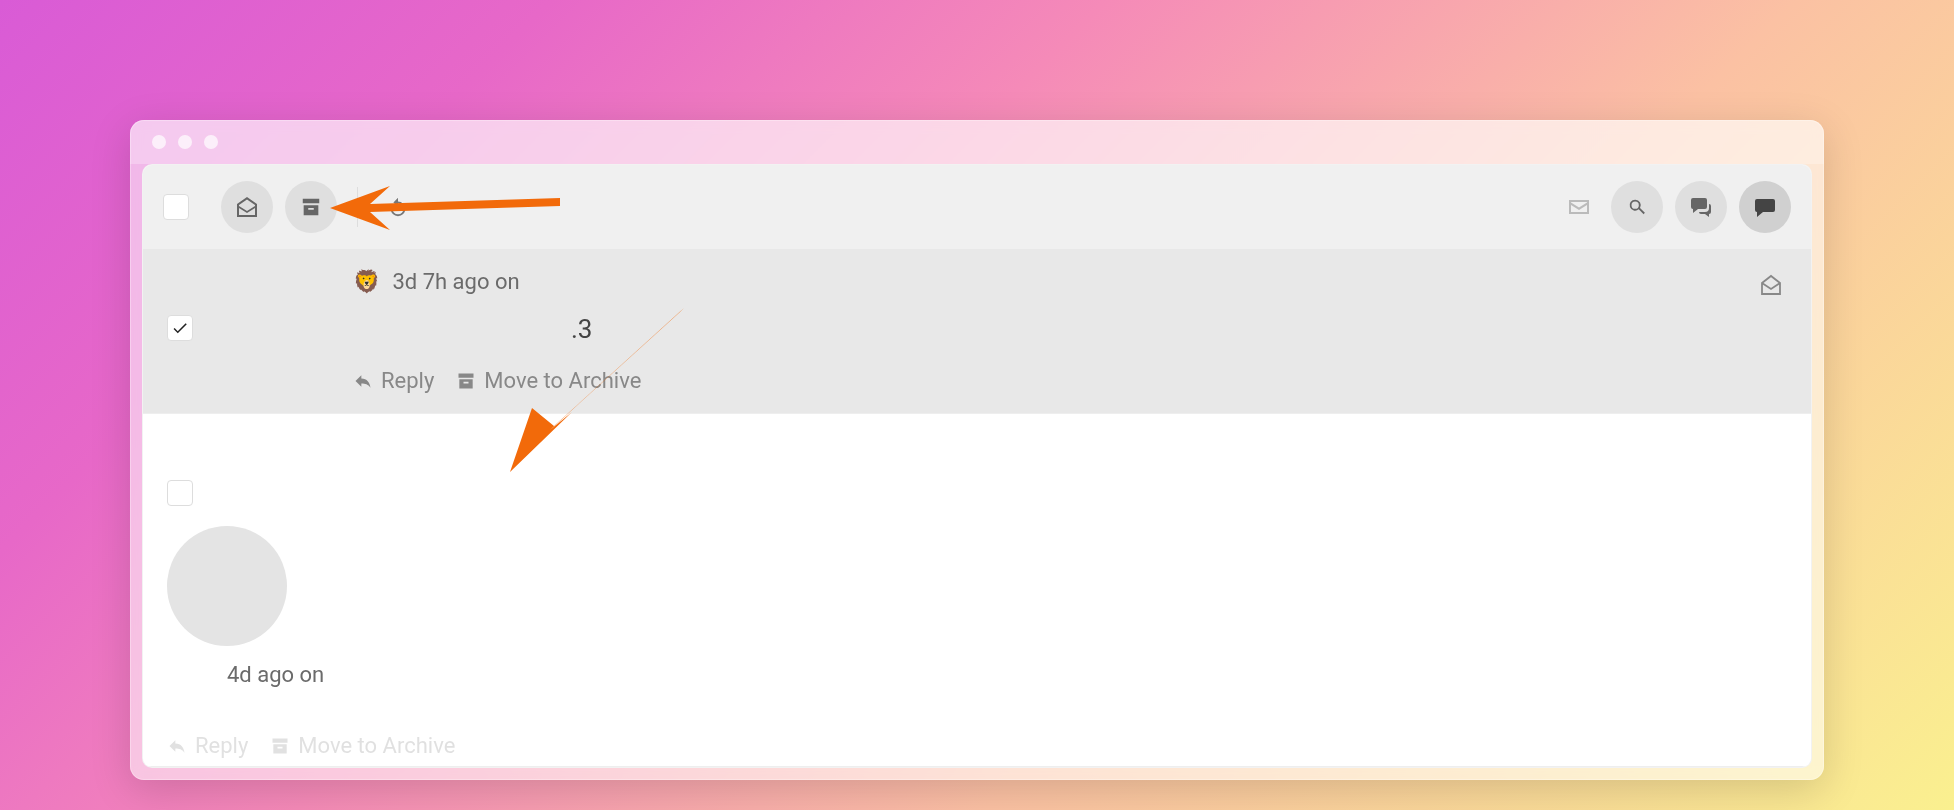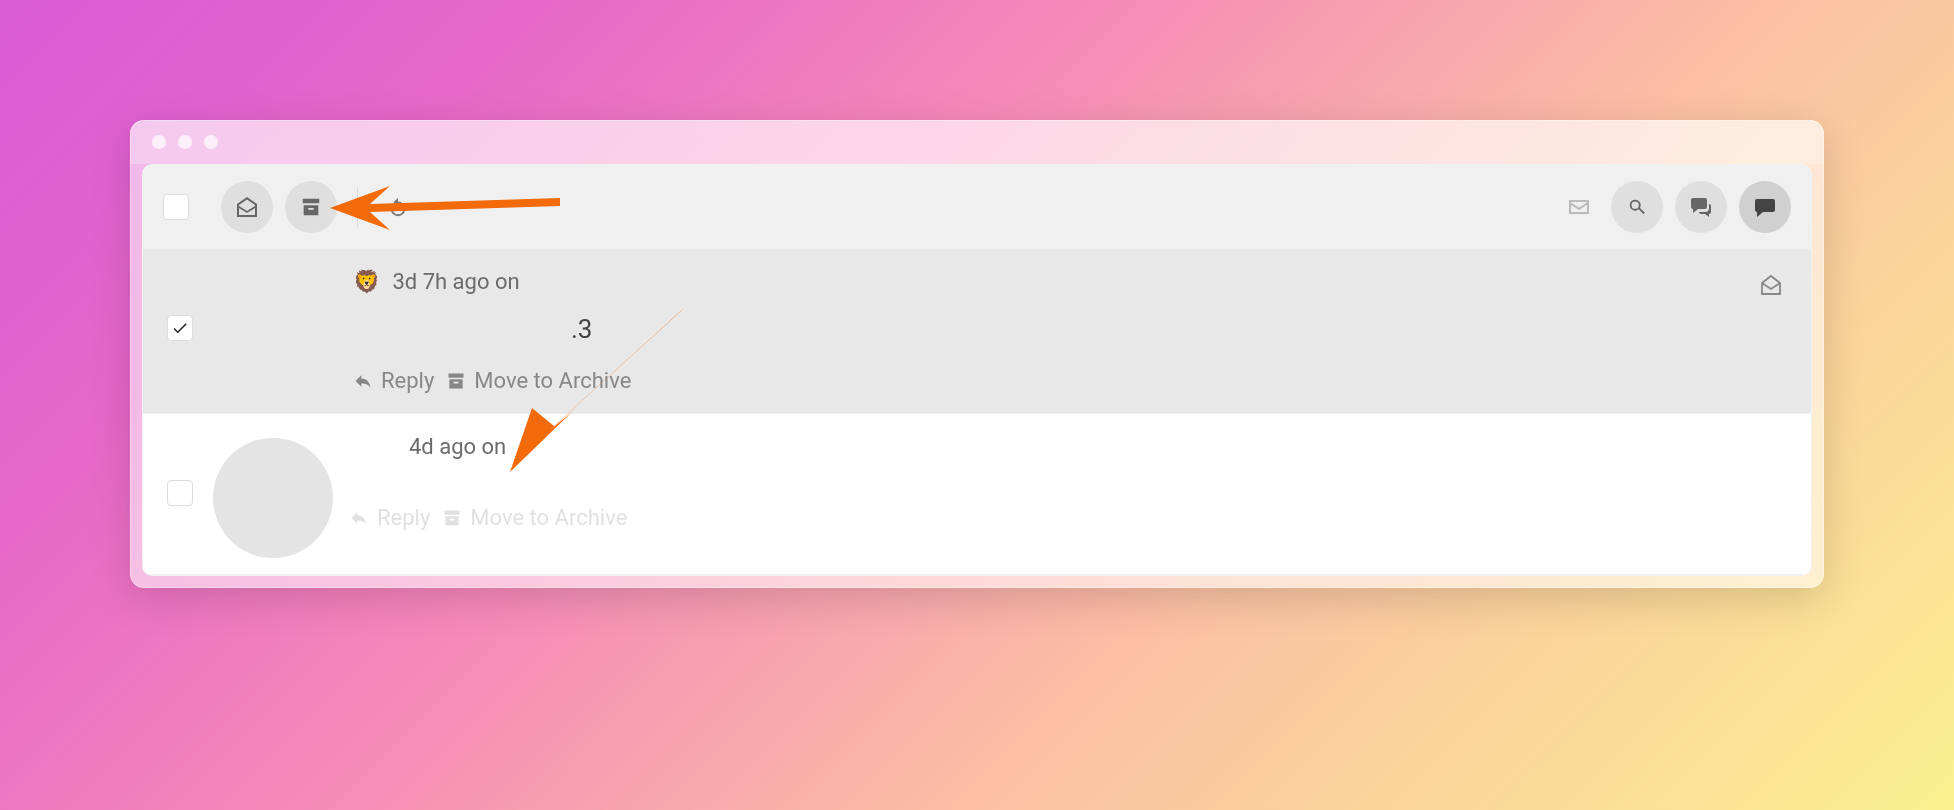--- a/index.html
+++ b/index.html
@@ -88,21 +88,21 @@
   .row-check-col { width:30px; padding-top:46px; }
   .avatar-col { width:120px; display:flex; justify-content:flex-end; padding-top:4px;}
   .avatar-placeholder {
     width:120px;height:120px;border-radius:50%;background:#e4e4e4;
   }
   .msg-body { flex:1; color:#6b6b6b; }
   .meta-line { display:flex; align-items:center; gap:12px; font-size:22px; color:#6b6b6b;}
   .emoji { font-size:22px; }
   .content-line { font-size:26px; color:#444; margin:20px 0 24px 230px; }
   .selected .content-line { margin-left:230px; }
-  .actions-line { display:flex; gap:12px; font-size:22px; color:#888; }
+  .actions-line { display:flex; gap:22px; font-size:22px; color:#888; }
   .actions-line.faded { opacity:0.25; }
   .action { display:flex; align-items:center; gap:8px; cursor:pointer; }
   .row-right-icon { position:absolute; right:28px; top:24px; color:#888; }
   svg { display:block; }
 
   .arrow { position:absolute; pointer-events:none; }
   .arrow svg { overflow:visible; }
   .arrow path { fill:#f26a0a; }
 </style>
 </head>
@@ -186,21 +186,21 @@
           </div>
         </div>
       </div>
       <div class="row-right-icon">
         <svg width="24" height="24" viewBox="0 0 24 24">
             <path fill="none" stroke="currentColor" stroke-width="1.8" d="M3 10v11h18V10L12 3 3 10zm0 0 9 6 9-6"></path>
           </svg>
       </div>
     </div>
 
-    <div class="message-row unselected" style="padding-bottom:16px;">
+    <div class="message-row unselected" style="padding-bottom:8px;flex-direction:column;">
       <div class="row-check-col">
         <div class="checkbox"></div>
       </div>
       <div class="avatar-col">
         <div class="avatar-placeholder"></div>
       </div>
       <div class="msg-body" style="padding-left:60px;">
         <div class="meta-line">
           <span>4d ago on</span>
         </div>

